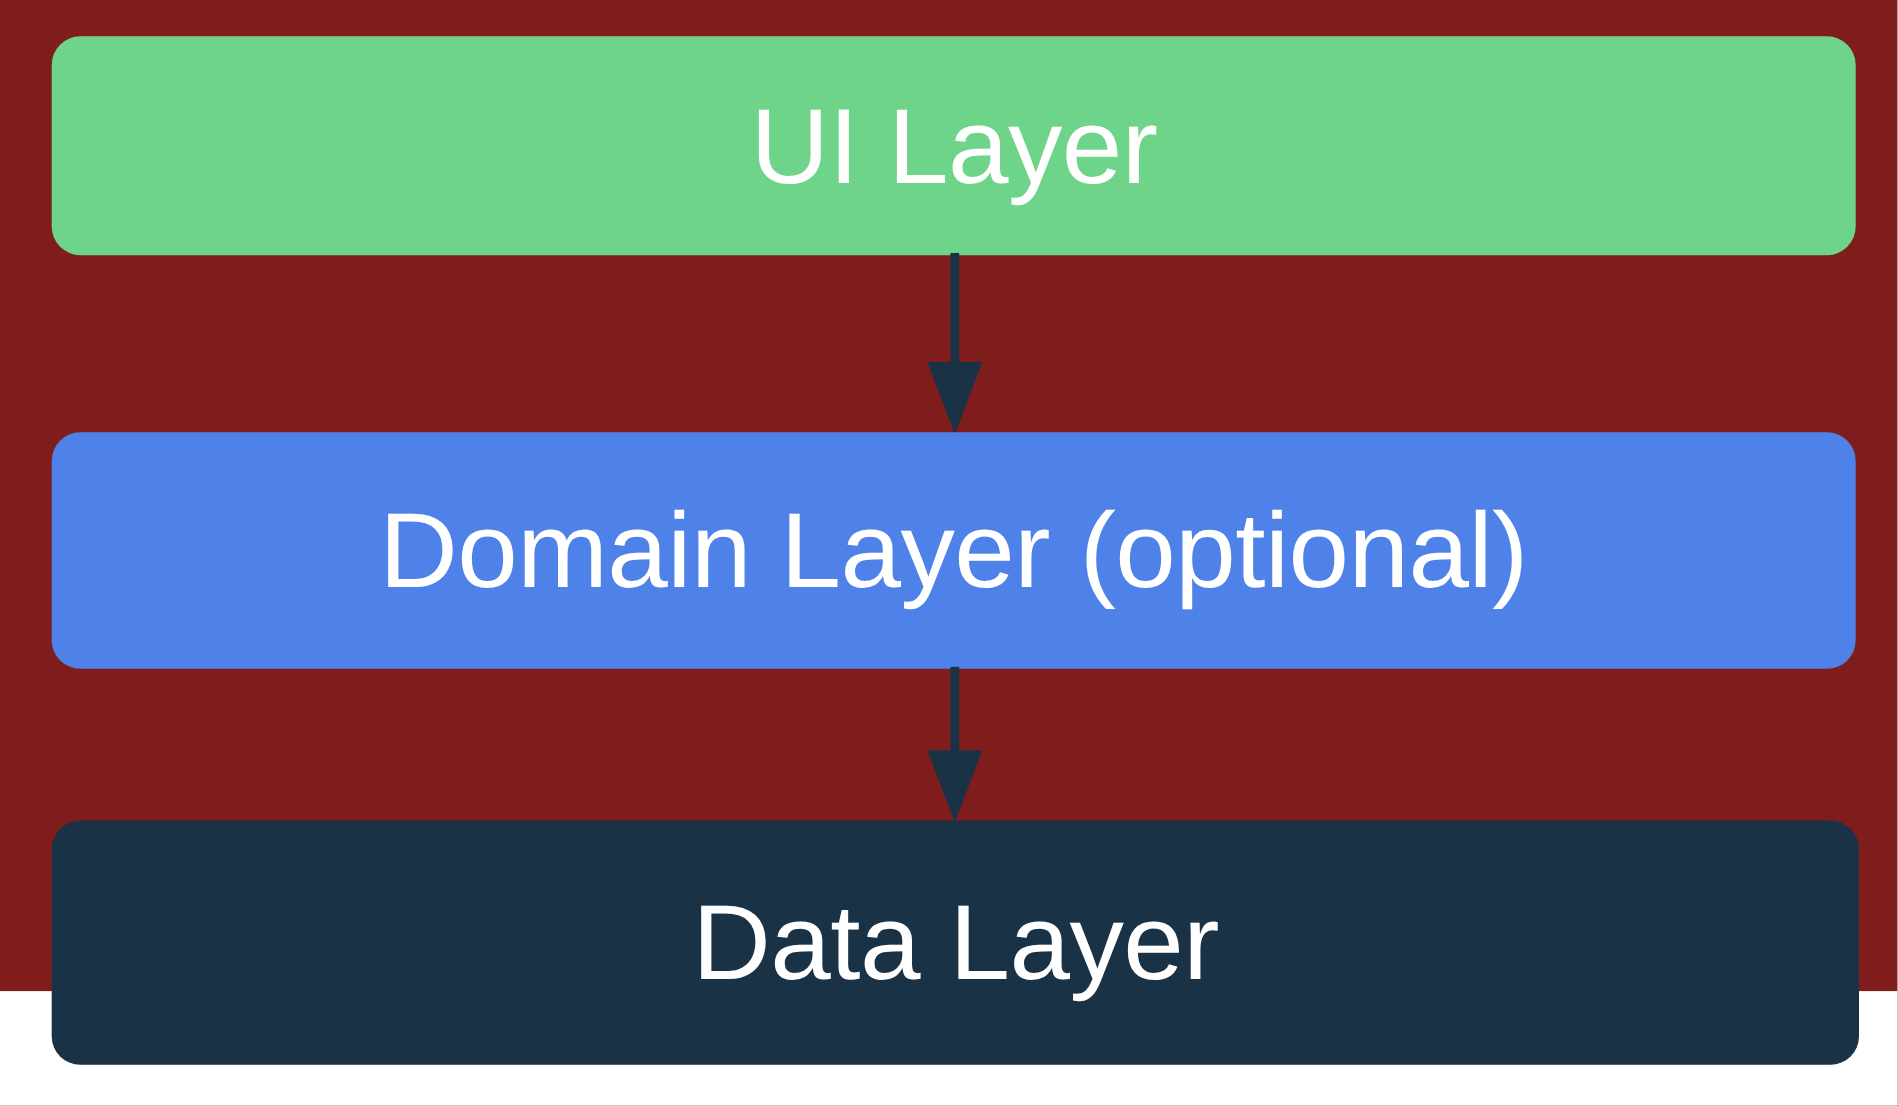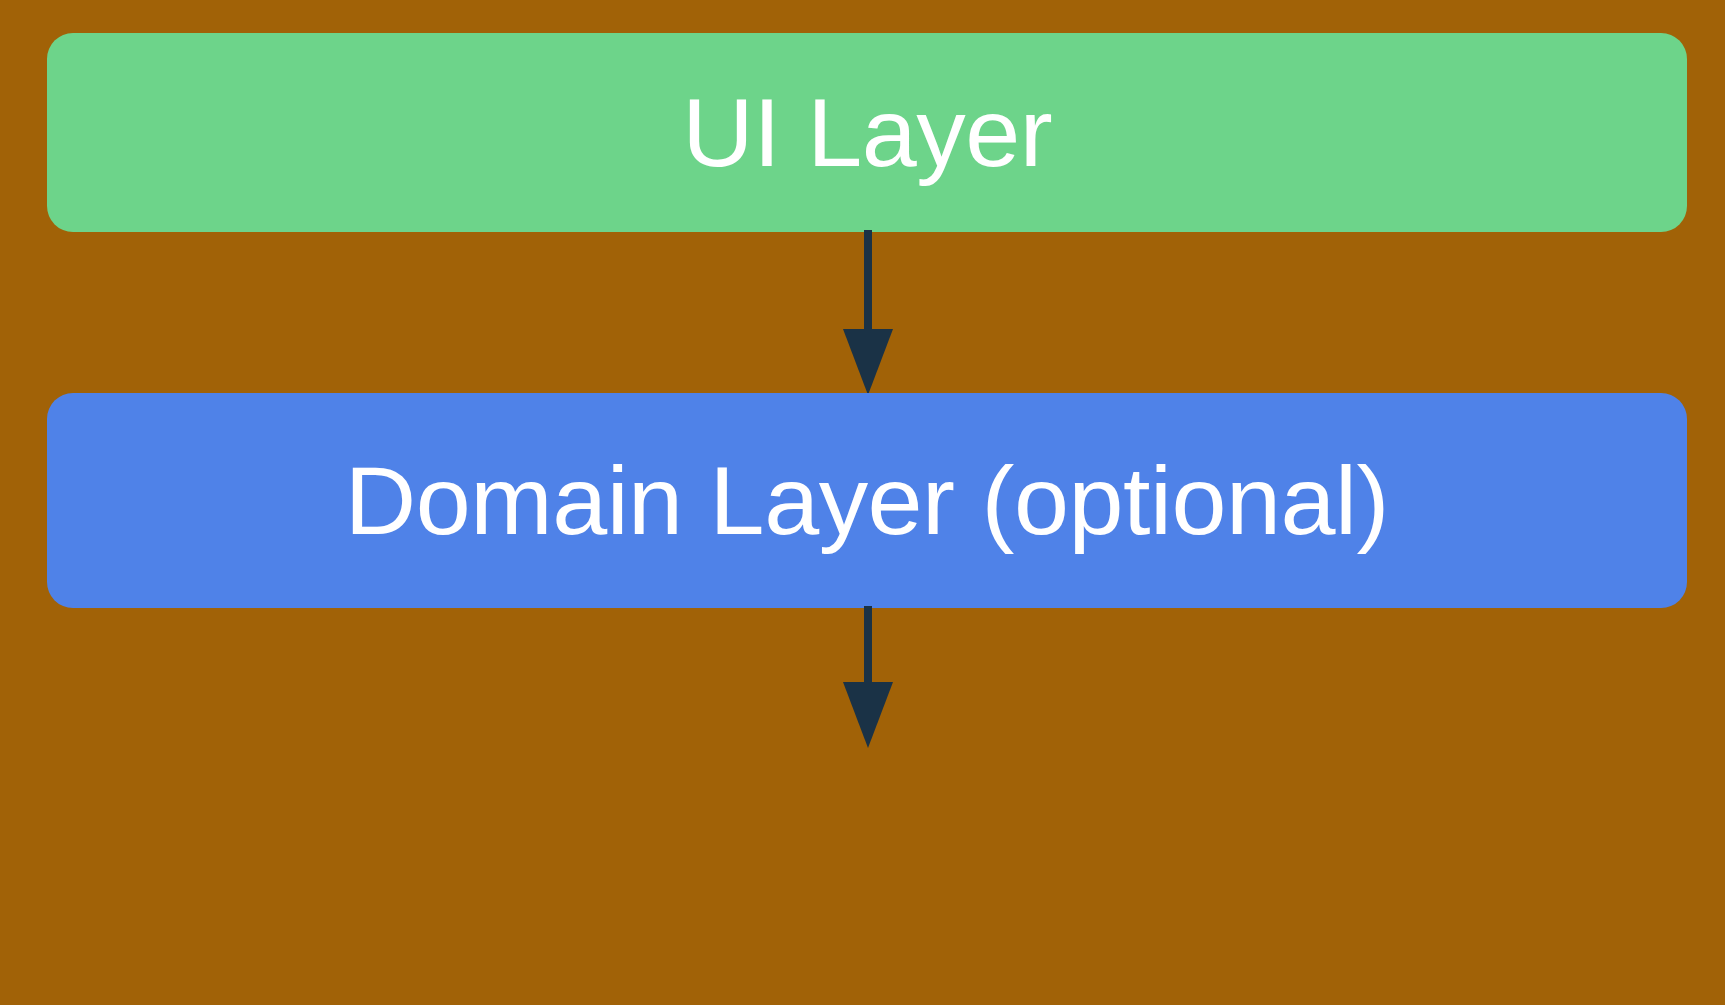--- a/index.html
+++ b/index.html
@@ -10,22 +10,22 @@
   body {
     width: 1725px;
     height: 1005px;
     overflow: hidden;
     font-family: "Liberation Sans", sans-serif;
   }
 
   #diagram {
     position: relative;
     width: 1725px;
-    height: 1005px;
-    background: #a16207;
+    height: 901px;
+    background: #7f1d1d;
   }
 
   .layer-box {
     position: absolute;
     box-sizing: border-box;
     display: flex;
     align-items: center;
     justify-content: center;
     border-radius: 26px;
     overflow: hidden;
@@ -104,14 +104,17 @@
     <span class="layer-label">Domain Layer (optional)</span>
   </div>
 
   <div class="arrow-connector" id="arrow-domain-to-data">
     <svg viewBox="0 0 50 142" preserveAspectRatio="none" aria-hidden="true">
       <rect x="21" y="0" width="8" height="80" fill="#1A3246"></rect>
       <polygon points="0,76 50,76 25,142" fill="#1A3246"></polygon>
     </svg>
   </div>
 
+  <div class="layer-box" id="box-data" style="background:#1A3246;">
+    <span class="layer-label">Data Layer</span>
+  </div>
 
 </div>
 
 </body></html>

